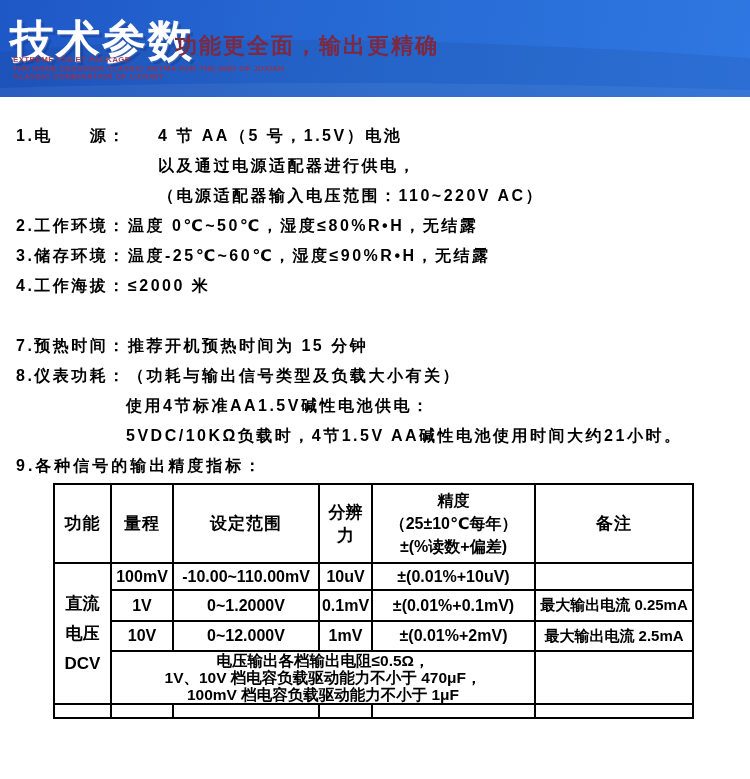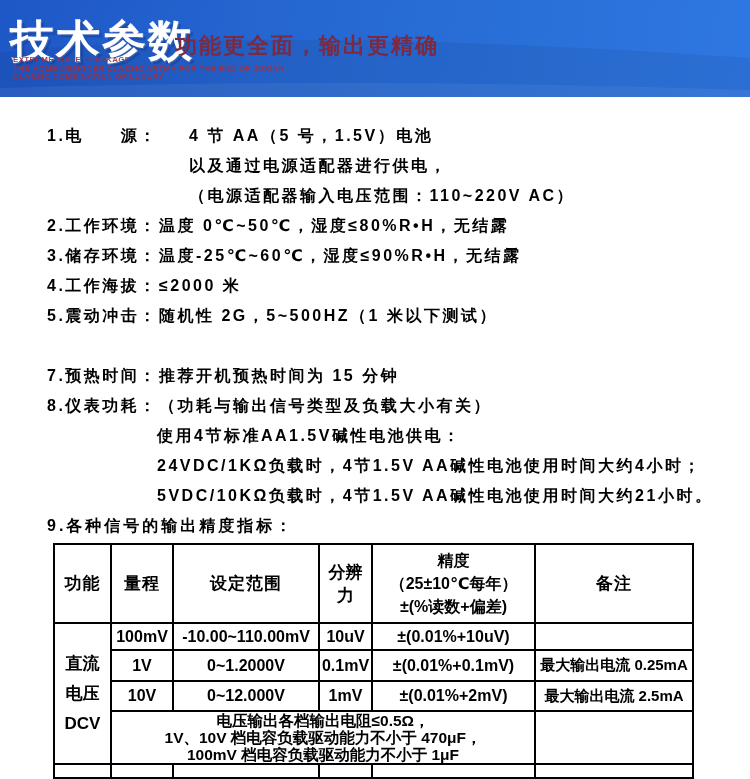--- a/index.html
+++ b/index.html
@@ -12,21 +12,21 @@
   .banner svg.wave { position:absolute; left:0; top:0; width:100%; height:100%; }
   .banner-title { position:absolute; left:10px; top:12px; color:#fff;
     font-size:44px; font-weight:900; letter-spacing:2px; white-space:nowrap;
     text-shadow:3px 3px 1px rgba(12,45,120,0.35), 1px 1px 0 rgba(255,255,255,0.25); }
   .banner-subtitle { position:absolute; left:175px; top:31px; color:#7d2940;
     font-size:22px; font-weight:bold; letter-spacing:2px; white-space:nowrap; }
   .banner-tagline { position:absolute; left:13px; top:56px; color:#9c3148;
     font-size:8px; line-height:8.5px; font-weight:bold; letter-spacing:0.3px; opacity:0.9; }
 
   
-  .specs { padding:24px 0 0 47px; color:#000; }
+  .specs { padding:24px 0 0 16px; color:#000; }
   .spec-line { display:flex; align-items:center; height:30px; font-size:16px;
     font-weight:bold; letter-spacing:2.5px; white-space:nowrap; }
   .spec-label { flex:none; min-width:112px; }
   .indent-a { padding-left:30px; }
   .cont-a { margin-left:142px; }
   .cont-b { margin-left:110px; }
   .lone { letter-spacing:3px;text-align:right; }
 
   
   table.spec-table { border-collapse:collapse; table-layout:fixed; width:639px;
@@ -79,35 +79,30 @@
   </div>
   <div class="spec-line">
     <span class="spec-label">3.储存环境：</span>
     <span>温度-25℃~60℃，湿度≤90%R•H，无结露</span>
   </div>
   <div class="spec-line">
     <span class="spec-label">4.工作海拔：</span>
     <span>≤2000 米</span>
   </div>
   <div class="spec-line">
-    <span class="spec-label">5.震动冲击：</span>
-    <span>随机性 2G，5~500HZ（1 米以下测试）</span>
-  </div>
-  <div class="spec-line">
   </div>
   <div class="spec-line">
     <span class="spec-label">7.预热时间：</span>
     <span>推荐开机预热时间为 15 分钟</span>
   </div>
   <div class="spec-line">
     <span class="spec-label">8.仪表功耗：</span>
     <span>（功耗与输出信号类型及负载大小有关）</span>
   </div>
   <div class="spec-line cont-b">使用4节标准AA1.5V碱性电池供电：</div>
-  <div class="spec-line cont-b">24VDC/1KΩ负载时，4节1.5V AA碱性电池使用时间大约4小时；</div>
   <div class="spec-line cont-b">5VDC/10KΩ负载时，4节1.5V AA碱性电池使用时间大约21小时。</div>
   <div class="spec-line lone">9.各种信号的输出精度指标：</div>
 </div>
 
 <table class="spec-table">
   <colgroup>
     <col style="width:57px">
       <col style="width:62px">
       <col style="width:146px">
     <col style="width:53px">

